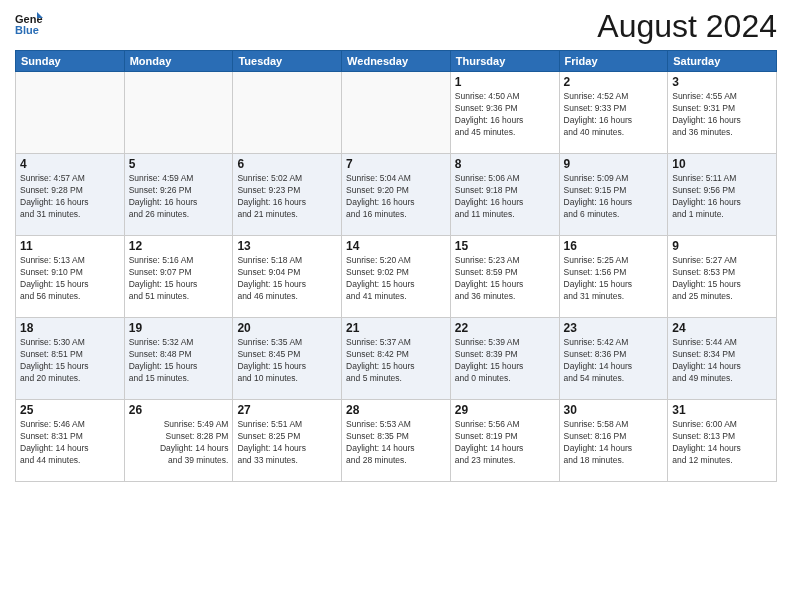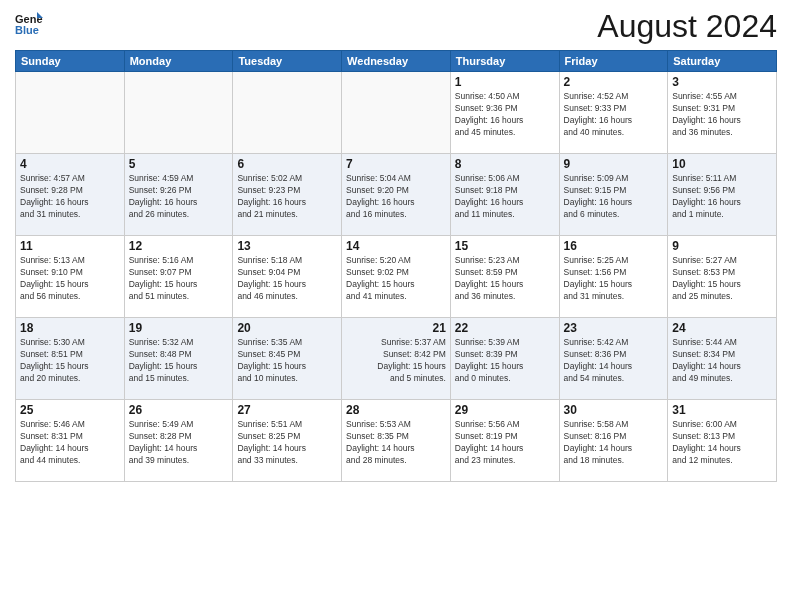--- a/index.html
+++ b/index.html
@@ -257,21 +257,21 @@
 Daylight: 15 hours
 and 15 minutes.</div>
           </td>
           <td style="background: rgb(238, 242, 248);">
             <div class="day-num">20</div>
             <div class="day-info" style="white-space: pre-line;">Sunrise: 5:35 AM
 Sunset: 8:45 PM
 Daylight: 15 hours
 and 10 minutes.</div>
           </td>
-          <td style="background: rgb(238, 242, 248); text-align: right;">
+          <td style="background: rgb(238, 242, 248);">
             <div class="day-num">21</div>
             <div class="day-info" style="white-space: pre-line;">Sunrise: 5:37 AM
 Sunset: 8:42 PM
 Daylight: 15 hours
 and 5 minutes.</div>
           </td>
           <td style="background: rgb(238, 242, 248);">
             <div class="day-num">22</div>
             <div class="day-info" style="white-space: pre-line;">Sunrise: 5:39 AM
 Sunset: 8:39 PM
@@ -296,21 +296,21 @@
         <tr style="background: #15803d;">
           <td style="background: rgb(255, 255, 255);">
             <div class="day-num">25</div>
             <div class="day-info" style="white-space: pre-line;">Sunrise: 5:46 AM
 Sunset: 8:31 PM
 Daylight: 14 hours
 and 44 minutes.</div>
           </td>
           <td style="background: rgb(255, 255, 255);">
             <div class="day-num">26</div>
-            <div class="day-info" style="white-space: pre-line;">Sunrise: 5:49 AM
+            <div class="day-info" style="white-space: pre-line; text-align: right;">Sunrise: 5:49 AM
 Sunset: 8:28 PM
 Daylight: 14 hours
 and 39 minutes.</div>
           </td>
           <td style="background: rgb(255, 255, 255);">
             <div class="day-num">27</div>
             <div class="day-info" style="white-space: pre-line;">Sunrise: 5:51 AM
 Sunset: 8:25 PM
 Daylight: 14 hours
 and 33 minutes.</div>

